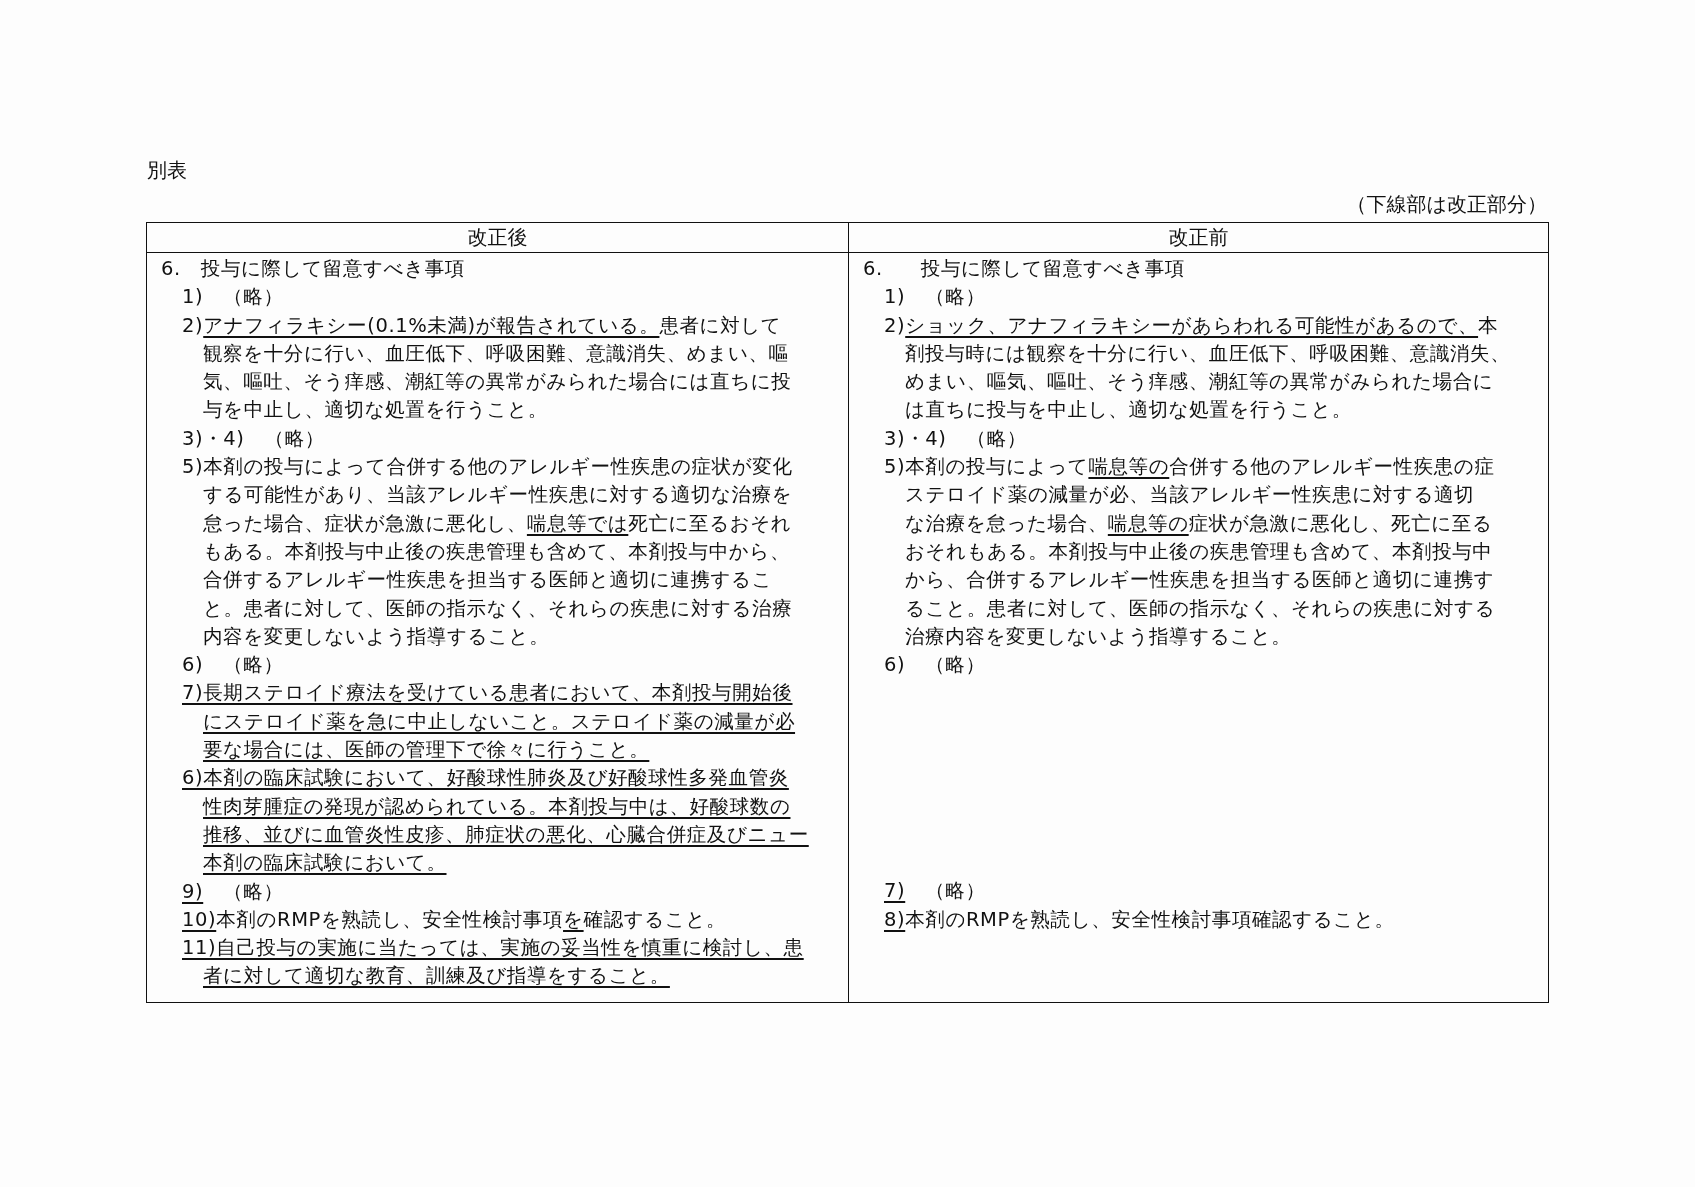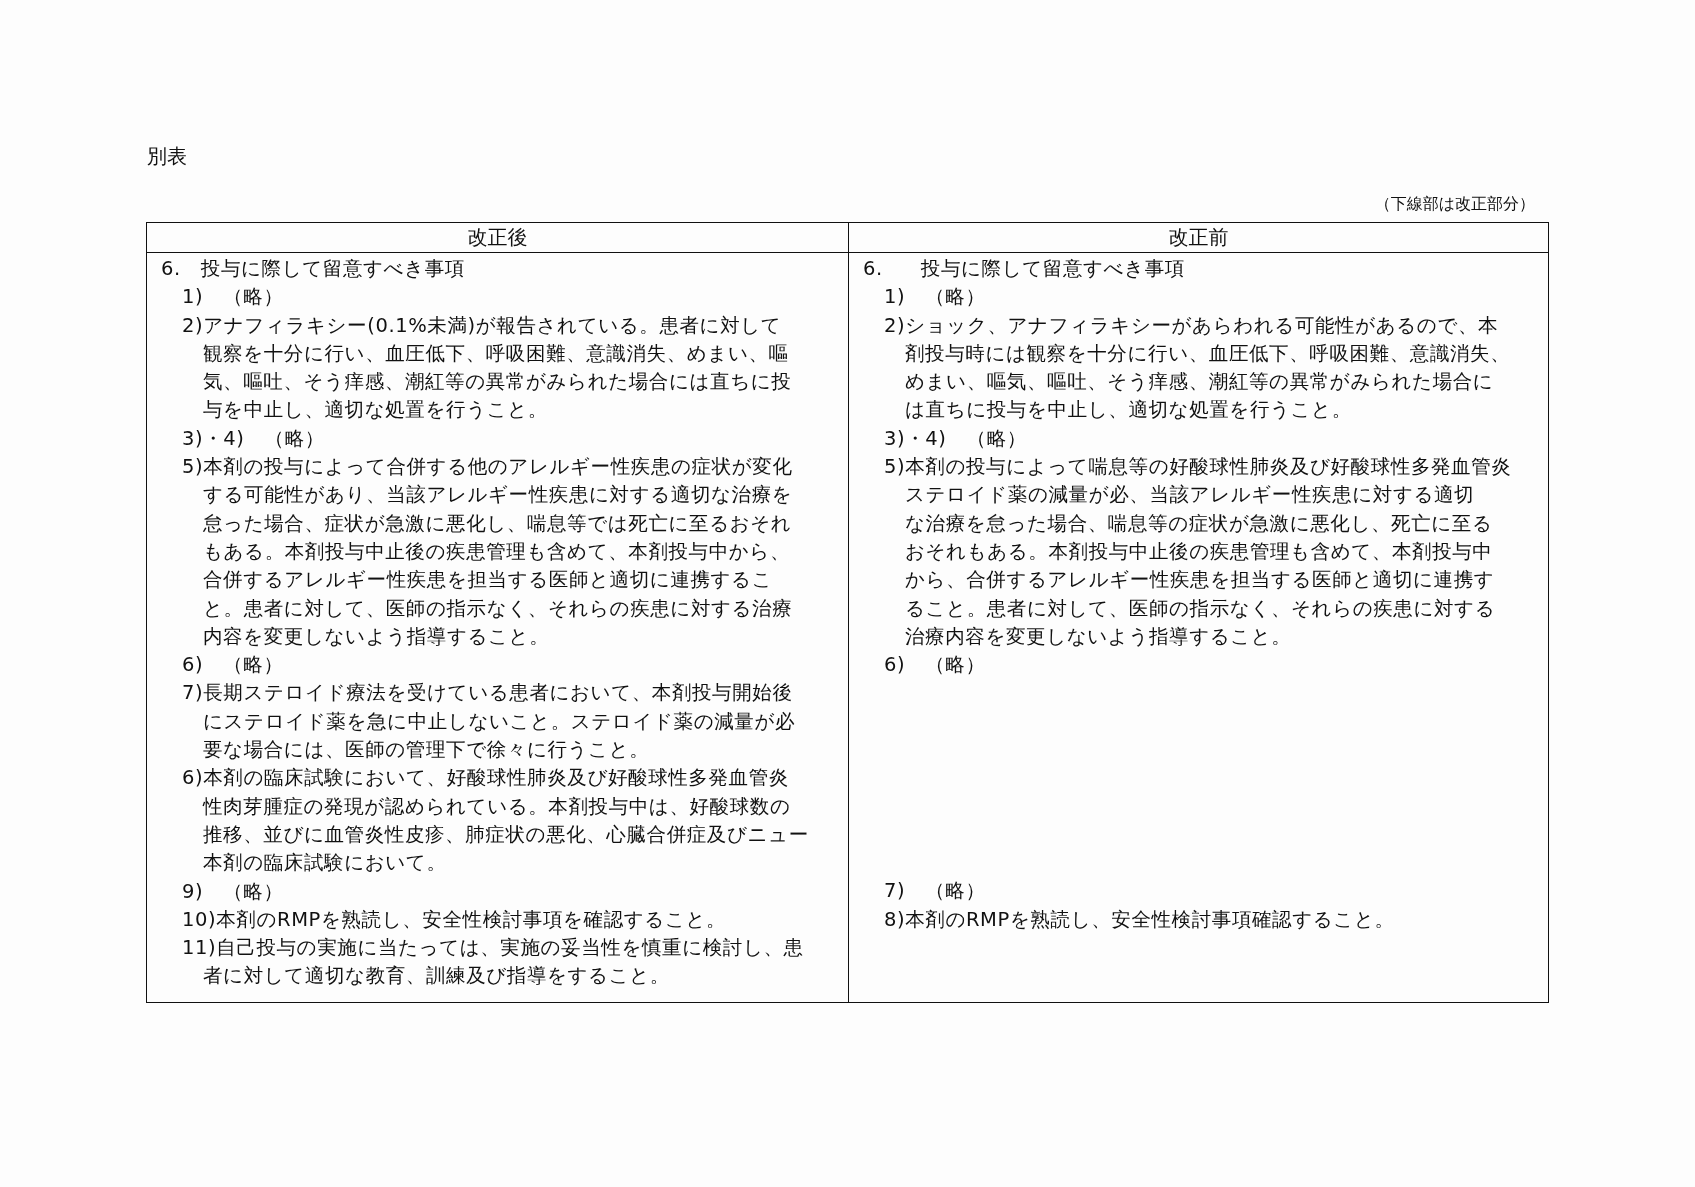--- a/index.html
+++ b/index.html
@@ -1,33 +1,33 @@
 <!DOCTYPE html>
 <html><head>
 <meta charset="utf-8">
 <style>
   html, body { margin:0; padding:0; }
   body {
     width:1695px; height:1187px; background:#fdfdfd; position:relative; overflow:hidden;
     font-family:"DejaVu Sans", "Liberation Sans", sans-serif; color:#111;
   }
-  .title { position:absolute; left:147px; top:144px; font-size:20px; line-height:24px; }
-  .note { position:absolute; right:160px; top:192px; font-size:16px; line-height:24px; }
+  .title { position:absolute; left:147px; top:158px; font-size:20px; line-height:24px; }
+  .note { position:absolute; right:148px; top:192px; font-size:20px; line-height:24px; }
   table.cmp {
     position:absolute; left:146px; top:222px; width:1402px; border-collapse:collapse;
     table-layout:fixed;
   }
   table.cmp th, table.cmp td { border:1.5px solid #111; vertical-align:top; }
   table.cmp th { height:29px; font-weight:normal; font-size:20px; line-height:28px; text-align:center; padding:0;margin-left:22px; }
   table.cmp td { height:738px; padding:2px 10px 9px 14px; }
   .line { font-size:19.5px; line-height:28.3px; white-space:nowrap; letter-spacing:0.6px; }
   .sec { padding-left:0; }
   .item { padding-left:21px; }
   .wrap { padding-left:42px; }
-  .u { text-underline-offset:4px; text-decoration-thickness:1.5px; }
+  .u { text-decoration:underline; text-underline-offset:4px; text-decoration-thickness:1.5px; }
   .gap { display:inline-block; width:20px; }
   .gap2 { display:inline-block; width:38px; }
   .spacer { height:198px; }
 </style>
 </head>
 <body>
 
 <div class="title">別表</div>
 <div class="note">（下線部は改正部分）</div>
 
@@ -75,21 +75,21 @@
       </td>
 
       <td>
         <div class="line sec"><span>6.</span><span class="gap2"></span><span>投与に際して留意すべき事項</span></div>
         <div class="line item"><span>1)</span><span class="gap"></span><span>（略）</span></div>
         <div class="line item"><span>2)</span><span class="u">ショック、アナフィラキシーがあらわれる可能性があるので、</span><span>本</span></div>
         <div class="line wrap">剤投与時には観察を十分に行い、血圧低下、呼吸困難、意識消失、</div>
         <div class="line wrap">めまい、嘔気、嘔吐、そう痒感、潮紅等の異常がみられた場合に</div>
         <div class="line wrap">は直ちに投与を中止し、適切な処置を行うこと。</div>
         <div class="line item"><span>3)・4)</span><span class="gap"></span><span>（略）</span></div>
-        <div class="line item"><span>5)</span><span>本剤の投与によって</span><span class="u">喘息等の</span><span>好酸球性肺炎及び好酸球性多発血管炎</span></div>
+        <div class="line item"><span>5)</span><span>本剤の投与によって</span><span class="u">喘息等の</span><span>合併する他のアレルギー性疾患の症</span></div>
         <div class="line wrap">ステロイド薬の減量が必、当該アレルギー性疾患に対する適切</div>
         <div class="line wrap"><span>な治療を怠った場合、</span><span class="u">喘息等の</span><span>症状が急激に悪化し、死亡に至る</span></div>
         <div class="line wrap">おそれもある。本剤投与中止後の疾患管理も含めて、本剤投与中</div>
         <div class="line wrap">から、合併するアレルギー性疾患を担当する医師と適切に連携す</div>
         <div class="line wrap">ること。患者に対して、医師の指示なく、それらの疾患に対する</div>
         <div class="line wrap">治療内容を変更しないよう指導すること。</div>
         <div class="line item"><span>6)</span><span class="gap"></span><span>（略）</span></div>
         <div class="spacer"></div>
         <div class="line item"><span class="u">7)</span><span class="gap"></span><span>（略）</span></div>
         <div class="line item"><span class="u">8)</span><span>本剤のRMPを熟読し、安全性検討事項確認すること。</span></div>

